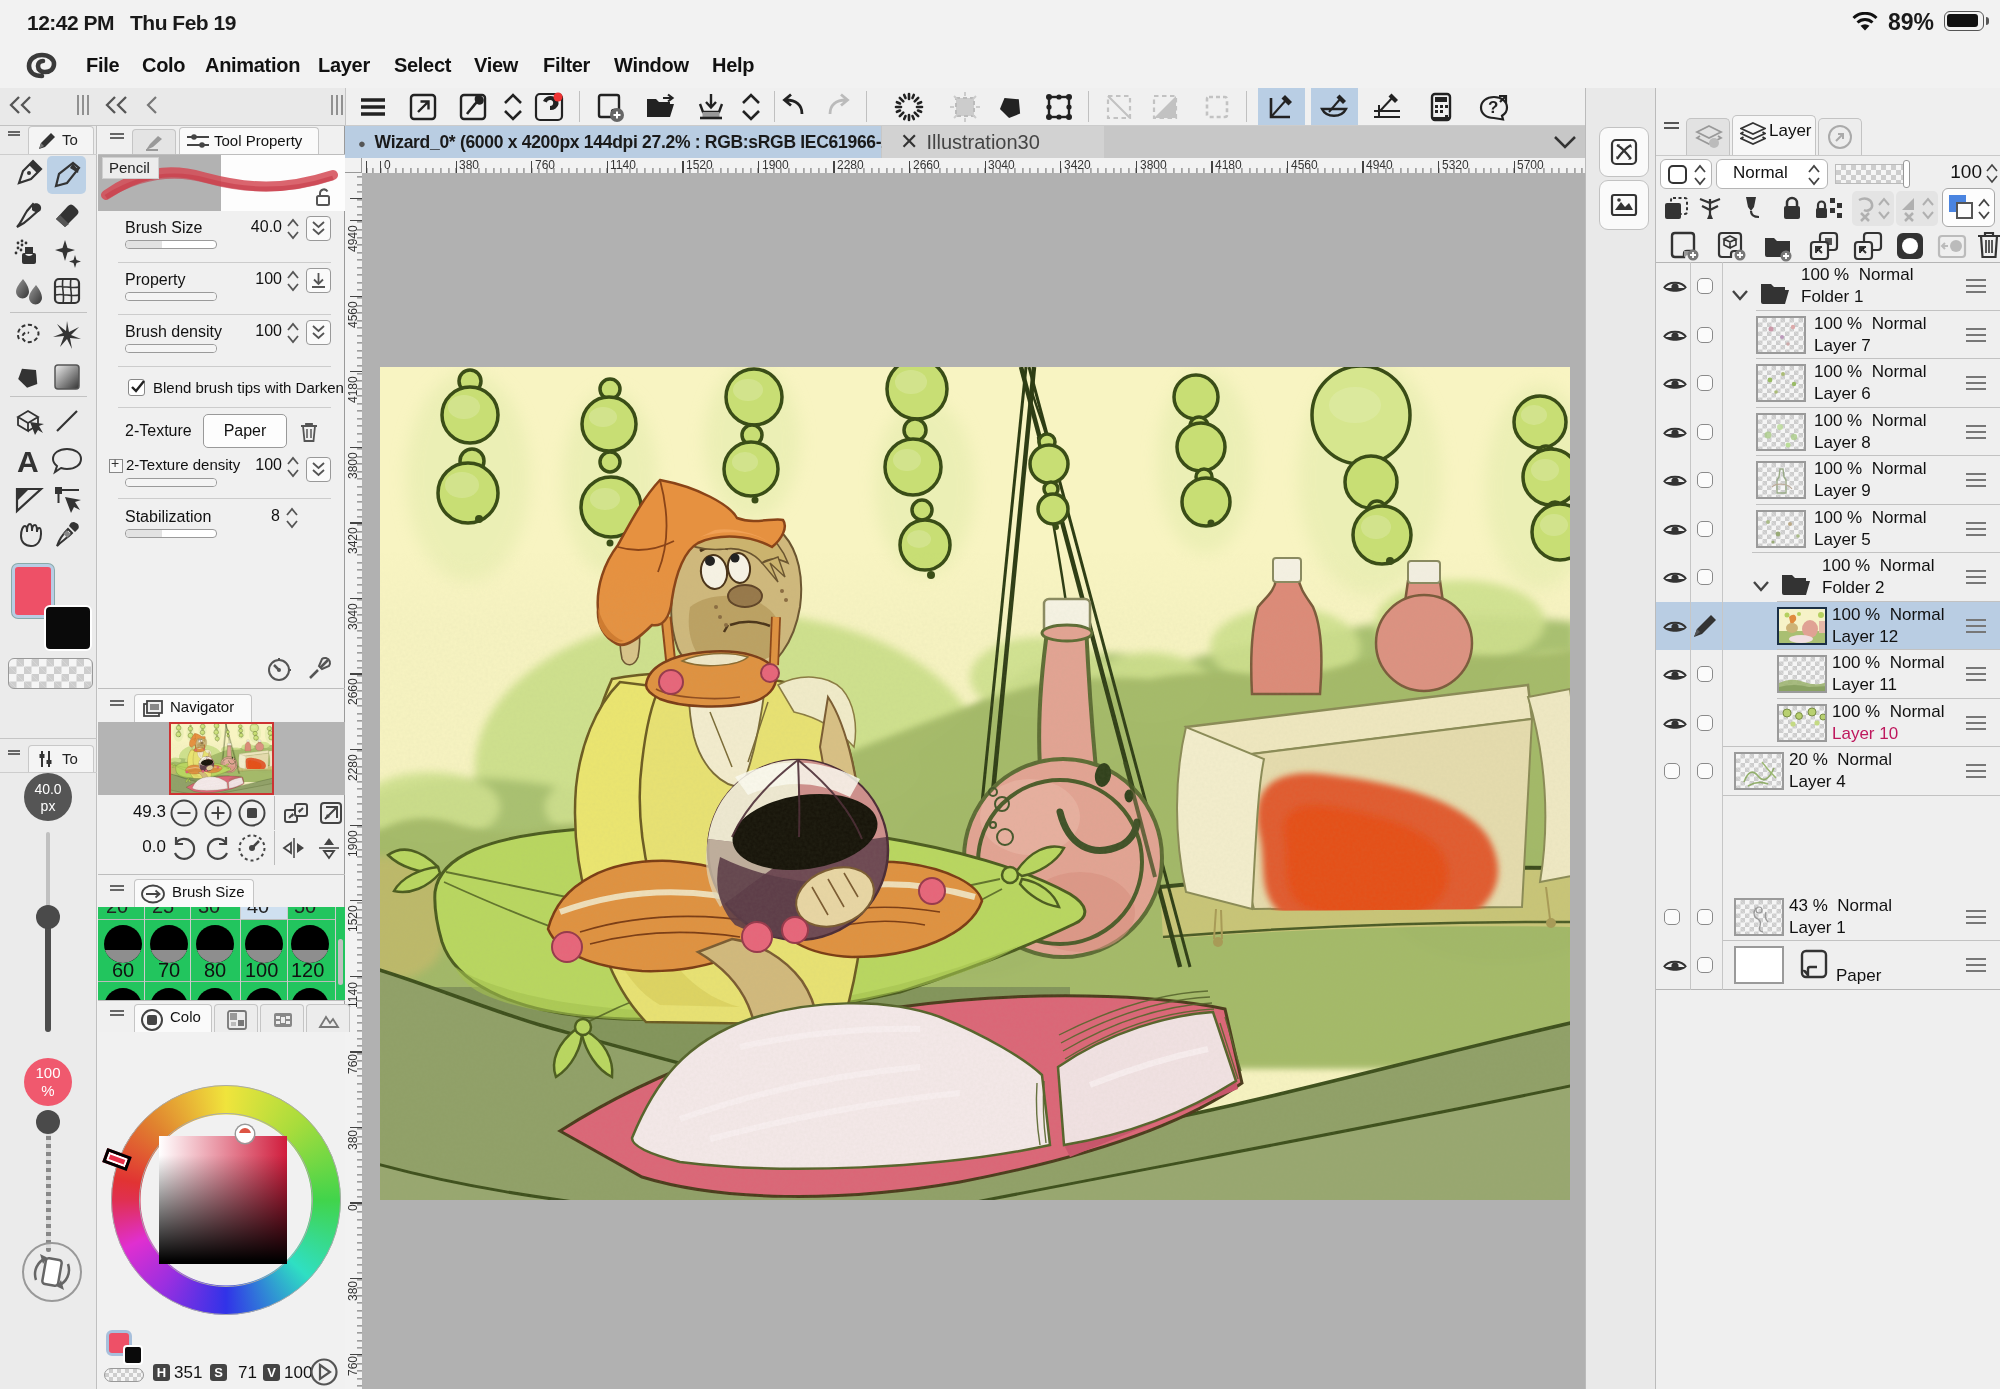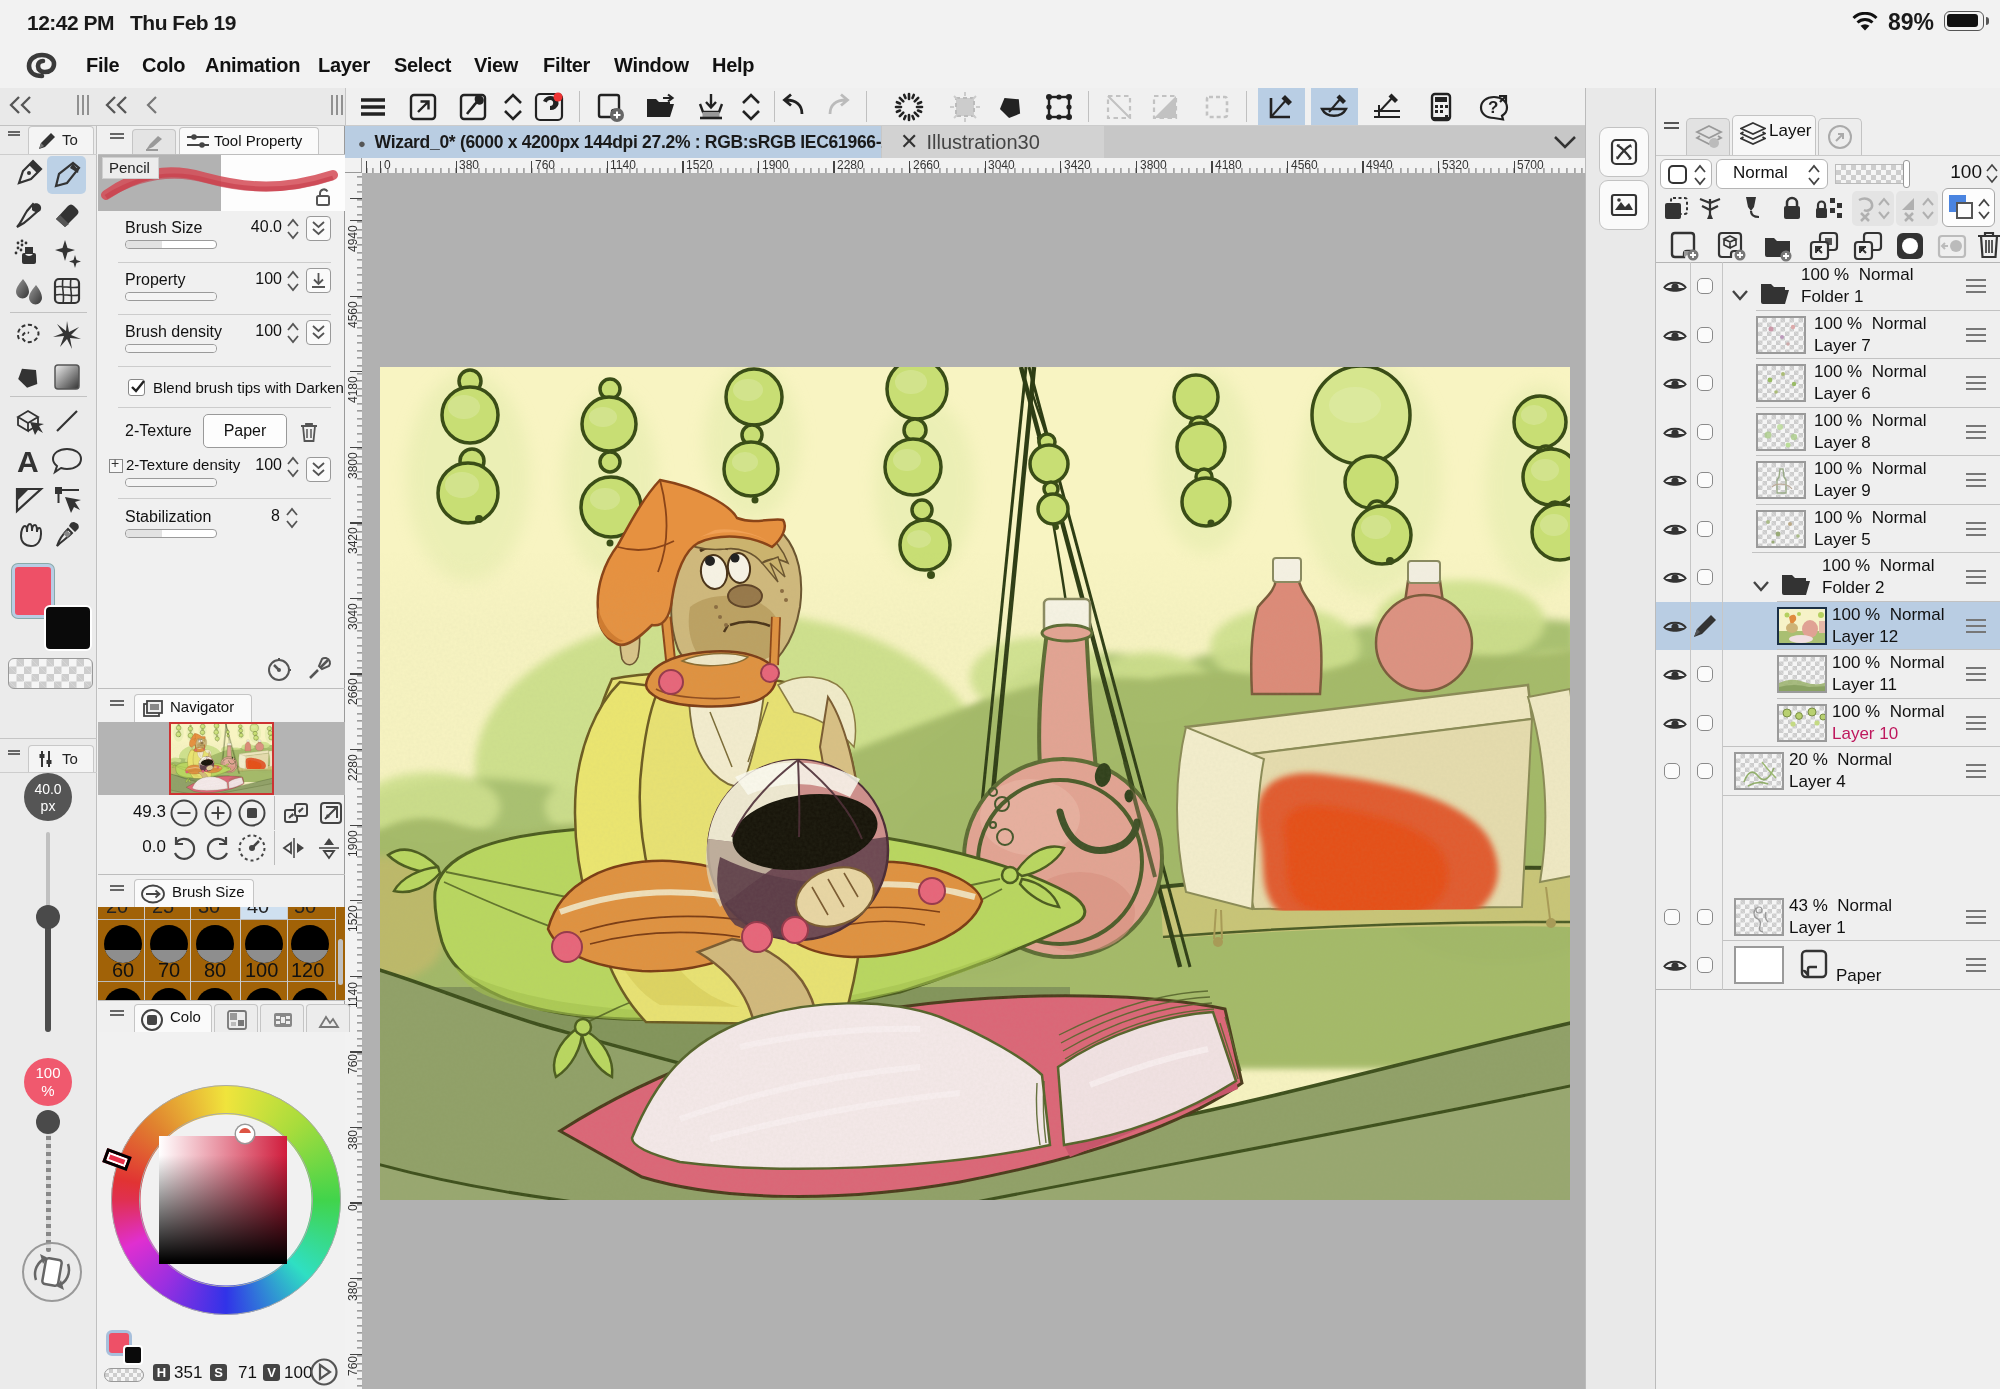--- a/index.html
+++ b/index.html
@@ -967,21 +967,21 @@
     </svg>
 
   <div class="abs" style="left:0;top:748px;width:247px;height:1px;background:#bdbdbd;"></div>
   <div class="abs" style="left:12px;top:759px;width:14px;height:6px;border-top:2px solid #666;border-bottom:2px solid #666;"></div>
   <div class="abs" style="left:36px;top:753px;width:120px;height:28px;background:#fafafa;border:1px solid #c5c5c5;border-bottom:none;border-radius:4px 4px 0 0;"></div>
   <svg class="abs" style="left:42px;top:757px;" width="26" height="22" viewBox="0 0 26 22">
       <ellipse cx="13" cy="11" rx="11" ry="8.5" fill="none" stroke="#444" stroke-width="1.8"></ellipse>
       <path d="M6 11 H19 M15.5 7.5 L19.5 11 L15.5 14.5" fill="none" stroke="#444" stroke-width="1.8"></path>
     </svg>
   <div class="abs" style="left:74px;top:757px;font-size:15px;color:#111;">Brush Size</div>
-  <div class="abs" style="left:0;top:781px;width:247px;height:93px;background:#a16207;overflow:hidden;">
+  <div class="abs" style="left:0;top:781px;width:247px;height:93px;background:#22c55e;overflow:hidden;">
     <div class="abs" style="left:143px;top:0px;width:46px;height:12px;background:#cfe0f0;"></div>
     <div class="abs" style="left:0;top:0;width:237px;height:12px;font-size:20px;color:#222;">
       <span style="position:absolute;left:8px;top:-12px;">20</span>
         <span style="position:absolute;left:54px;top:-12px;">25</span>
         <span style="position:absolute;left:100px;top:-12px;">30</span>
         <span style="position:absolute;left:149px;top:-12px;">40</span>
         <span style="position:absolute;left:196px;top:-12px;">50</span>
     </div>
     <div class="abs" style="left:0;top:12px;width:237px;height:1px;background:#bbb;"></div>
     <div class="abs" style="left:0px;top:12px;width:237px;height:62px;">

